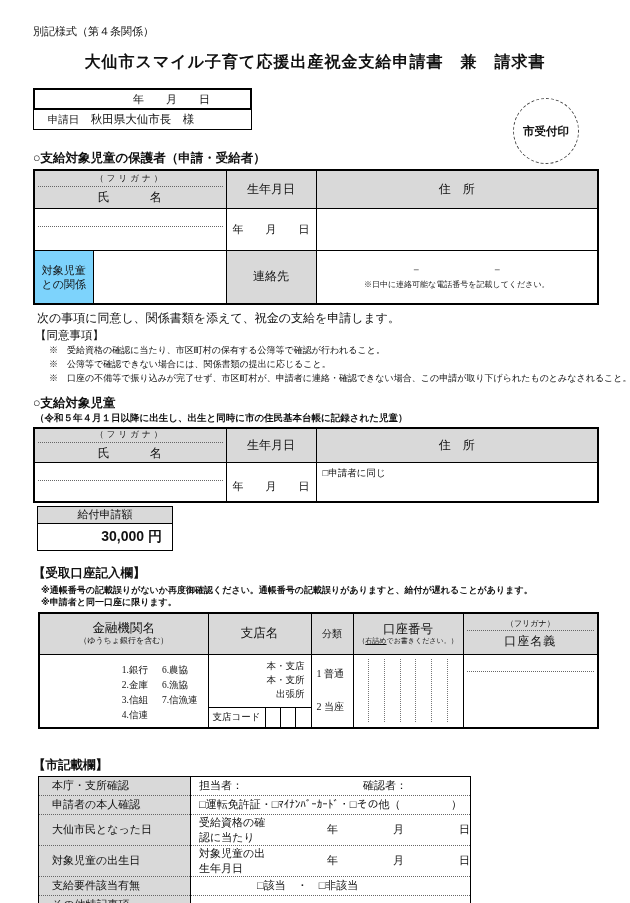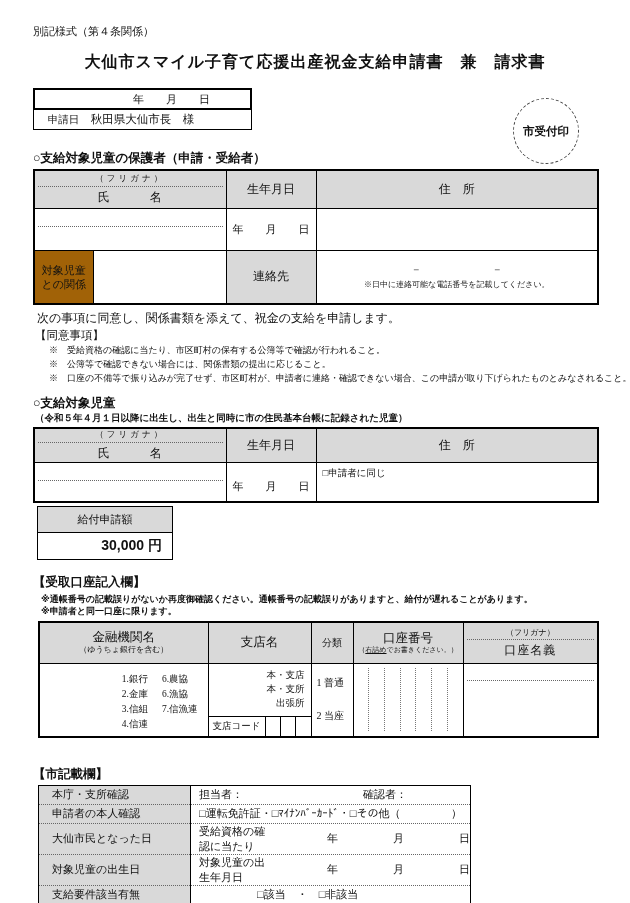--- a/index.html
+++ b/index.html
@@ -31,35 +31,35 @@
   td{box-sizing:border-box;padding:0;vertical-align:middle;}
   .main-t{width:564px;border:2px solid #000;margin-top:3px;}
   .main-t td{border:1px solid #000;}
   .hdr{background:#d9d9d9;text-align:center;font-size:12px;}
   .f-lab{display:block;font-size:8.5px;letter-spacing:3px;text-align:center;
          border-bottom:1px dotted #666;margin:0 3px;padding-bottom:1px;}
   .n-lab{display:block;font-size:12px;text-align:center;margin-top:2px;letter-spacing:1px;}
   .name-body{vertical-align:top;}
   .furi-space{height:17px;border-bottom:1px dotted #666;margin:0 3px;}
   .ymd{text-align:center;font-size:11px;white-space:pre;}
-  .rel-lab{background:#a16207;text-align:center;font-size:11px;line-height:1.3;padding:12px 4px;}
+  .rel-lab{background:#7dd3fc;text-align:center;font-size:11px;line-height:1.3;padding:12px 4px;}
   .phone-cell{vertical-align:middle;}
   .dash-row{display:flex;justify-content:center;gap:70px;font-size:11px;color:#444;line-height:13px;}
   .phone-note{text-align:center;font-size:8px;margin-top:3px;color:#222;}
   .same-box{vertical-align:top;}
   .same-inner{font-size:9.5px;padding:4px 6px;}
   
   .consent{margin-top:5px;}
   .consent .intro{font-size:12px;line-height:17px;margin-left:4px;}
   .consent .c-h{font-size:11.5px;line-height:16px;margin-left:2px;}
   .consent .item{font-size:9px;line-height:14px;margin-left:16px;white-space:nowrap;}
   
   .amount-t{width:136px;margin:3px 0 0 4px;border:1px solid #000;}
   .amount-t td{border:1px solid #000;}
-  .amount-lab{background:#d9d9d9;height:26px;text-align:center;font-size:11px;}
+  .amount-lab{background:#d9d9d9;height:17px;text-align:center;font-size:11px;}
   .amount-val{height:27px;text-align:right;padding-right:10px;font-size:14px;font-weight:bold;
               font-family:"Liberation Sans","DejaVu Sans",sans-serif;}
   
   .bank-notes{margin:3px 0 0 8px;}
   .bank-notes div{font-size:9px;font-weight:bold;line-height:12px;}
   .bank-t{width:559px;margin:4px 0 0 5px;border:2px solid #000;}
   .bank-t td{border:1px solid #000;}
   .bk-hdr{background:#d9d9d9;text-align:center;}
   .bk-main{display:block;font-size:12.5px;line-height:15px;}
   .bk-sub{display:block;font-size:8px;line-height:10px;}

